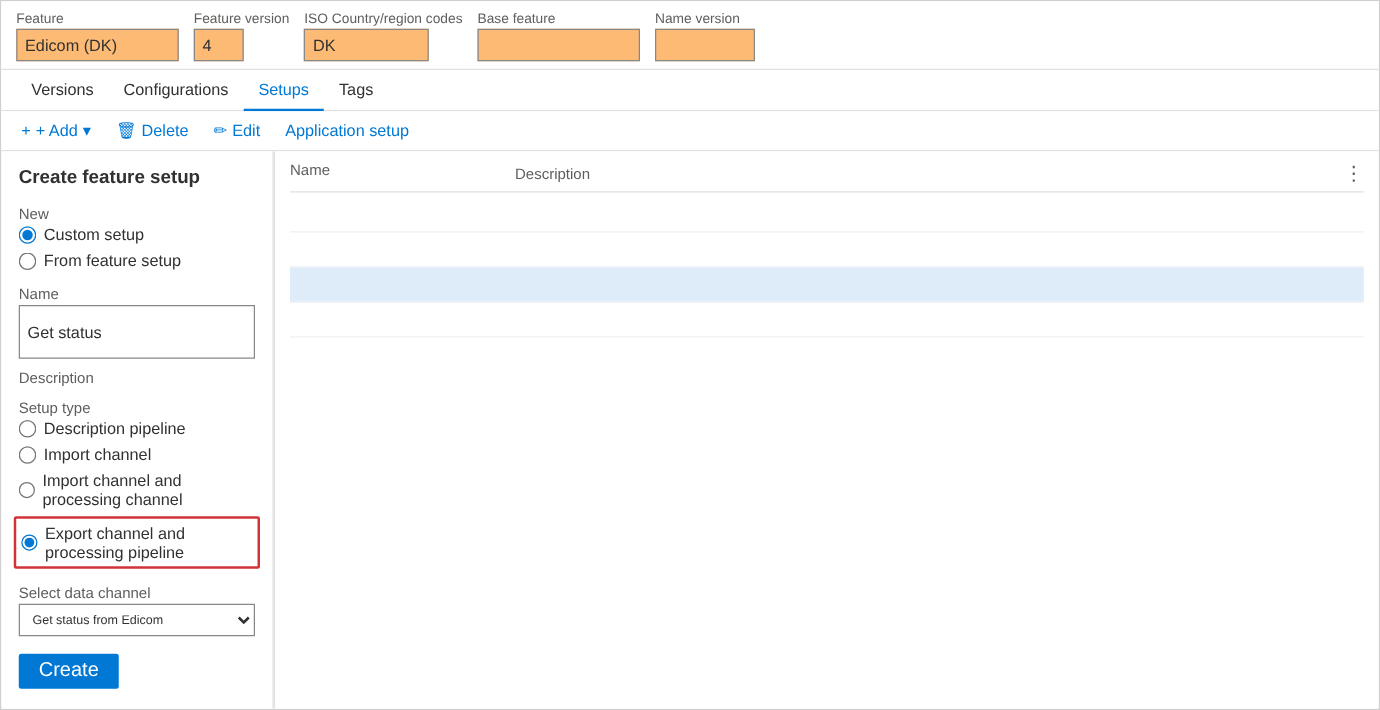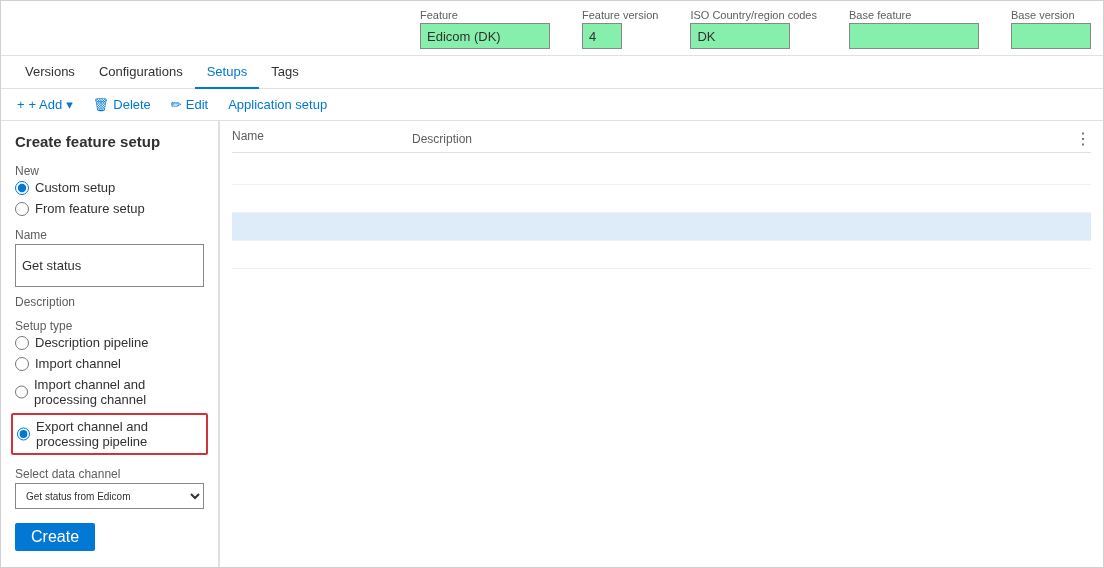--- a/index.html
+++ b/index.html
@@ -18,39 +18,38 @@
       flex-direction: column;
       overflow: hidden;
     }
     .top-bar {
       padding: 8px 12px 6px 12px;
       border-bottom: 1px solid #e0e0e0;
       background: #fff;
     }
     .fields-row {
       display: flex;
-      gap: 32px;
+      gap: 12px;
       align-items: flex-end;
-      justify-content: flex-end;
     }
     .field-group {
       display: flex;
       flex-direction: column;
       gap: 2px;
     }
     .field-label {
       font-size: 11px;
       color: #605e5c;
     }
     .field-input {
       border: 1px solid #8a8886;
       padding: 3px 6px;
       font-size: 13px;
       color: #323130;
-      background: #86efac;
+      background: #fdba74;
       height: 26px;
     }
     .field-input.wide { width: 130px; }
     .field-input.narrow { width: 40px; }
     .field-input.medium { width: 100px; }
     .field-input.base { width: 130px; }
     .field-input.ver { width: 80px; }
     .tabs-bar {
       display: flex;
       align-items: center;
@@ -252,21 +251,21 @@
       </div>
       <div class="field-group">
         <span class="field-label">ISO Country/region codes</span>
         <input class="field-input medium" type="text" value="DK" readonly="" style="">
       </div>
       <div class="field-group">
         <span class="field-label">Base feature</span>
         <input class="field-input base" type="text" value="" readonly="" style="">
       </div>
       <div class="field-group">
-        <span class="field-label">Base version</span>
+        <span class="field-label">Name version</span>
         <input class="field-input ver" type="text" value="" readonly="" style="">
       </div>
     </div>
   </div>
 
   <div class="tabs-bar">
     <div class="tab-item">Versions</div>
     <div class="tab-item">Configurations</div>
     <div class="tab-item active">Setups</div>
     <div class="tab-item">Tags</div>

